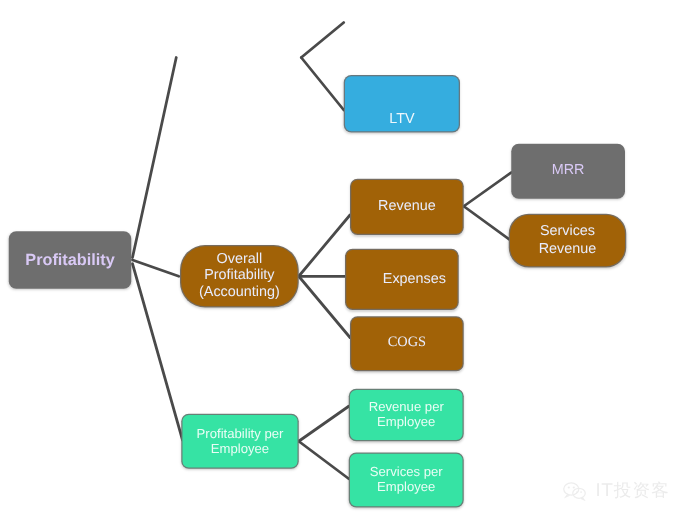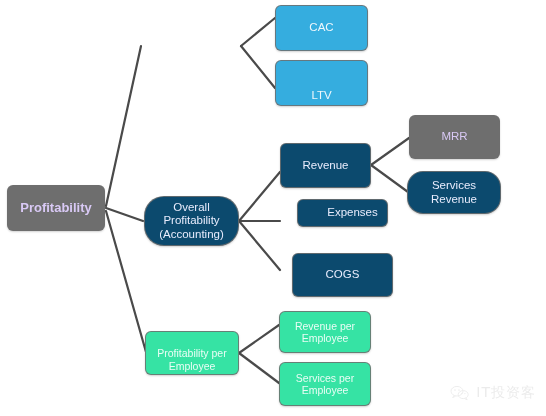--- a/index.html
+++ b/index.html
@@ -43,21 +43,21 @@
   }
   .n-gray {
     background: #6e6e6e;
     color: #d9c9f5;
   }
   .n-cyan {
     background: #35addf;
     color: #eef7fc;
   }
   .n-blue {
-    background: #0c4a6e;
+    background: #a16207;
     color: #e8ecfd;
     align-items: center;
   }
   .n-green {
     background: #36e3a4;
     color: #e9fdf5;
   }
   .fs13 { font-size: 13px; }
   .fs12 { font-size: 11.5px; }
   .fs11 { font-size: 10.5px; }
@@ -103,57 +103,54 @@
       <line x1="239" y1="353" x2="279" y2="325"></line>
       <line x1="239" y1="353" x2="279" y2="383"></line>
     </g>
   </svg>
 
   <div class="node n-gray fs13 bold" style="left:7px; top:185px; width:98px; height:46px;">
     <span>Profitability</span>
   </div>
 
 
-  <div class="node n-cyan fs12" style="left:275px; top:5px; width:93px; height:46px;">
-    <span>CAC</span>
-  </div>
 
   <div class="node n-cyan fs12" style="left:275px; top:60px; width:93px; height:46px;align-items:flex-end;">
     <span>LTV</span>
   </div>
 
   <div class="node n-blue fs12" style="left:144px; top:196px; width:95px; height:50px;border-radius:20px;">
     <span>
       <span>Overall</span>
       <span>Profitability</span>
       <span>(Accounting)</span>
     </span>
   </div>
 
   <div class="node n-blue fs12" style="left:280px; top:143px; width:91px; height:45px;">
     <span>Revenue</span>
   </div>
 
-  <div class="node n-blue fs12" style="left:297px; top:199px; width:91px; height:28px;padding-left:24px;">
+  <div class="node n-blue fs12" style="left:276px; top:199px; width:91px; height:49px;padding-left:24px;">
     <span>Expenses</span>
   </div>
 
-  <div class="node n-blue fs12" style="left:292px; top:253px; width:101px; height:44px;">
+  <div class="node n-blue fs12" style="left:280px; top:253px; width:91px; height:44px;font-family:Liberation Serif, serif;">
     <span>COGS</span>
   </div>
 
   <div class="node n-gray fs12" style="left:409px; top:115px; width:91px; height:44px;">
     <span>MRR</span>
   </div>
 
   <div class="node n-blue fs12" style="left:407px; top:171px; width:94px; height:43px;border-radius:16px;">
     <span>Services Revenue</span>
   </div>
 
-  <div class="node n-green fs11" style="left:145px; top:331px; width:94px; height:44px;align-items:flex-end;">
+  <div class="node n-green fs11" style="left:145px; top:331px; width:94px; height:44px;">
     <span>
       <span>Profitability  per</span>
       <span>Employee</span>
     </span>
   </div>
 
   <div class="node n-green fs11" style="left:279px; top:311px; width:92px; height:42px;justify-content:center;">
     <span>
       <span>Revenue per</span>
       <span>Employee</span>

